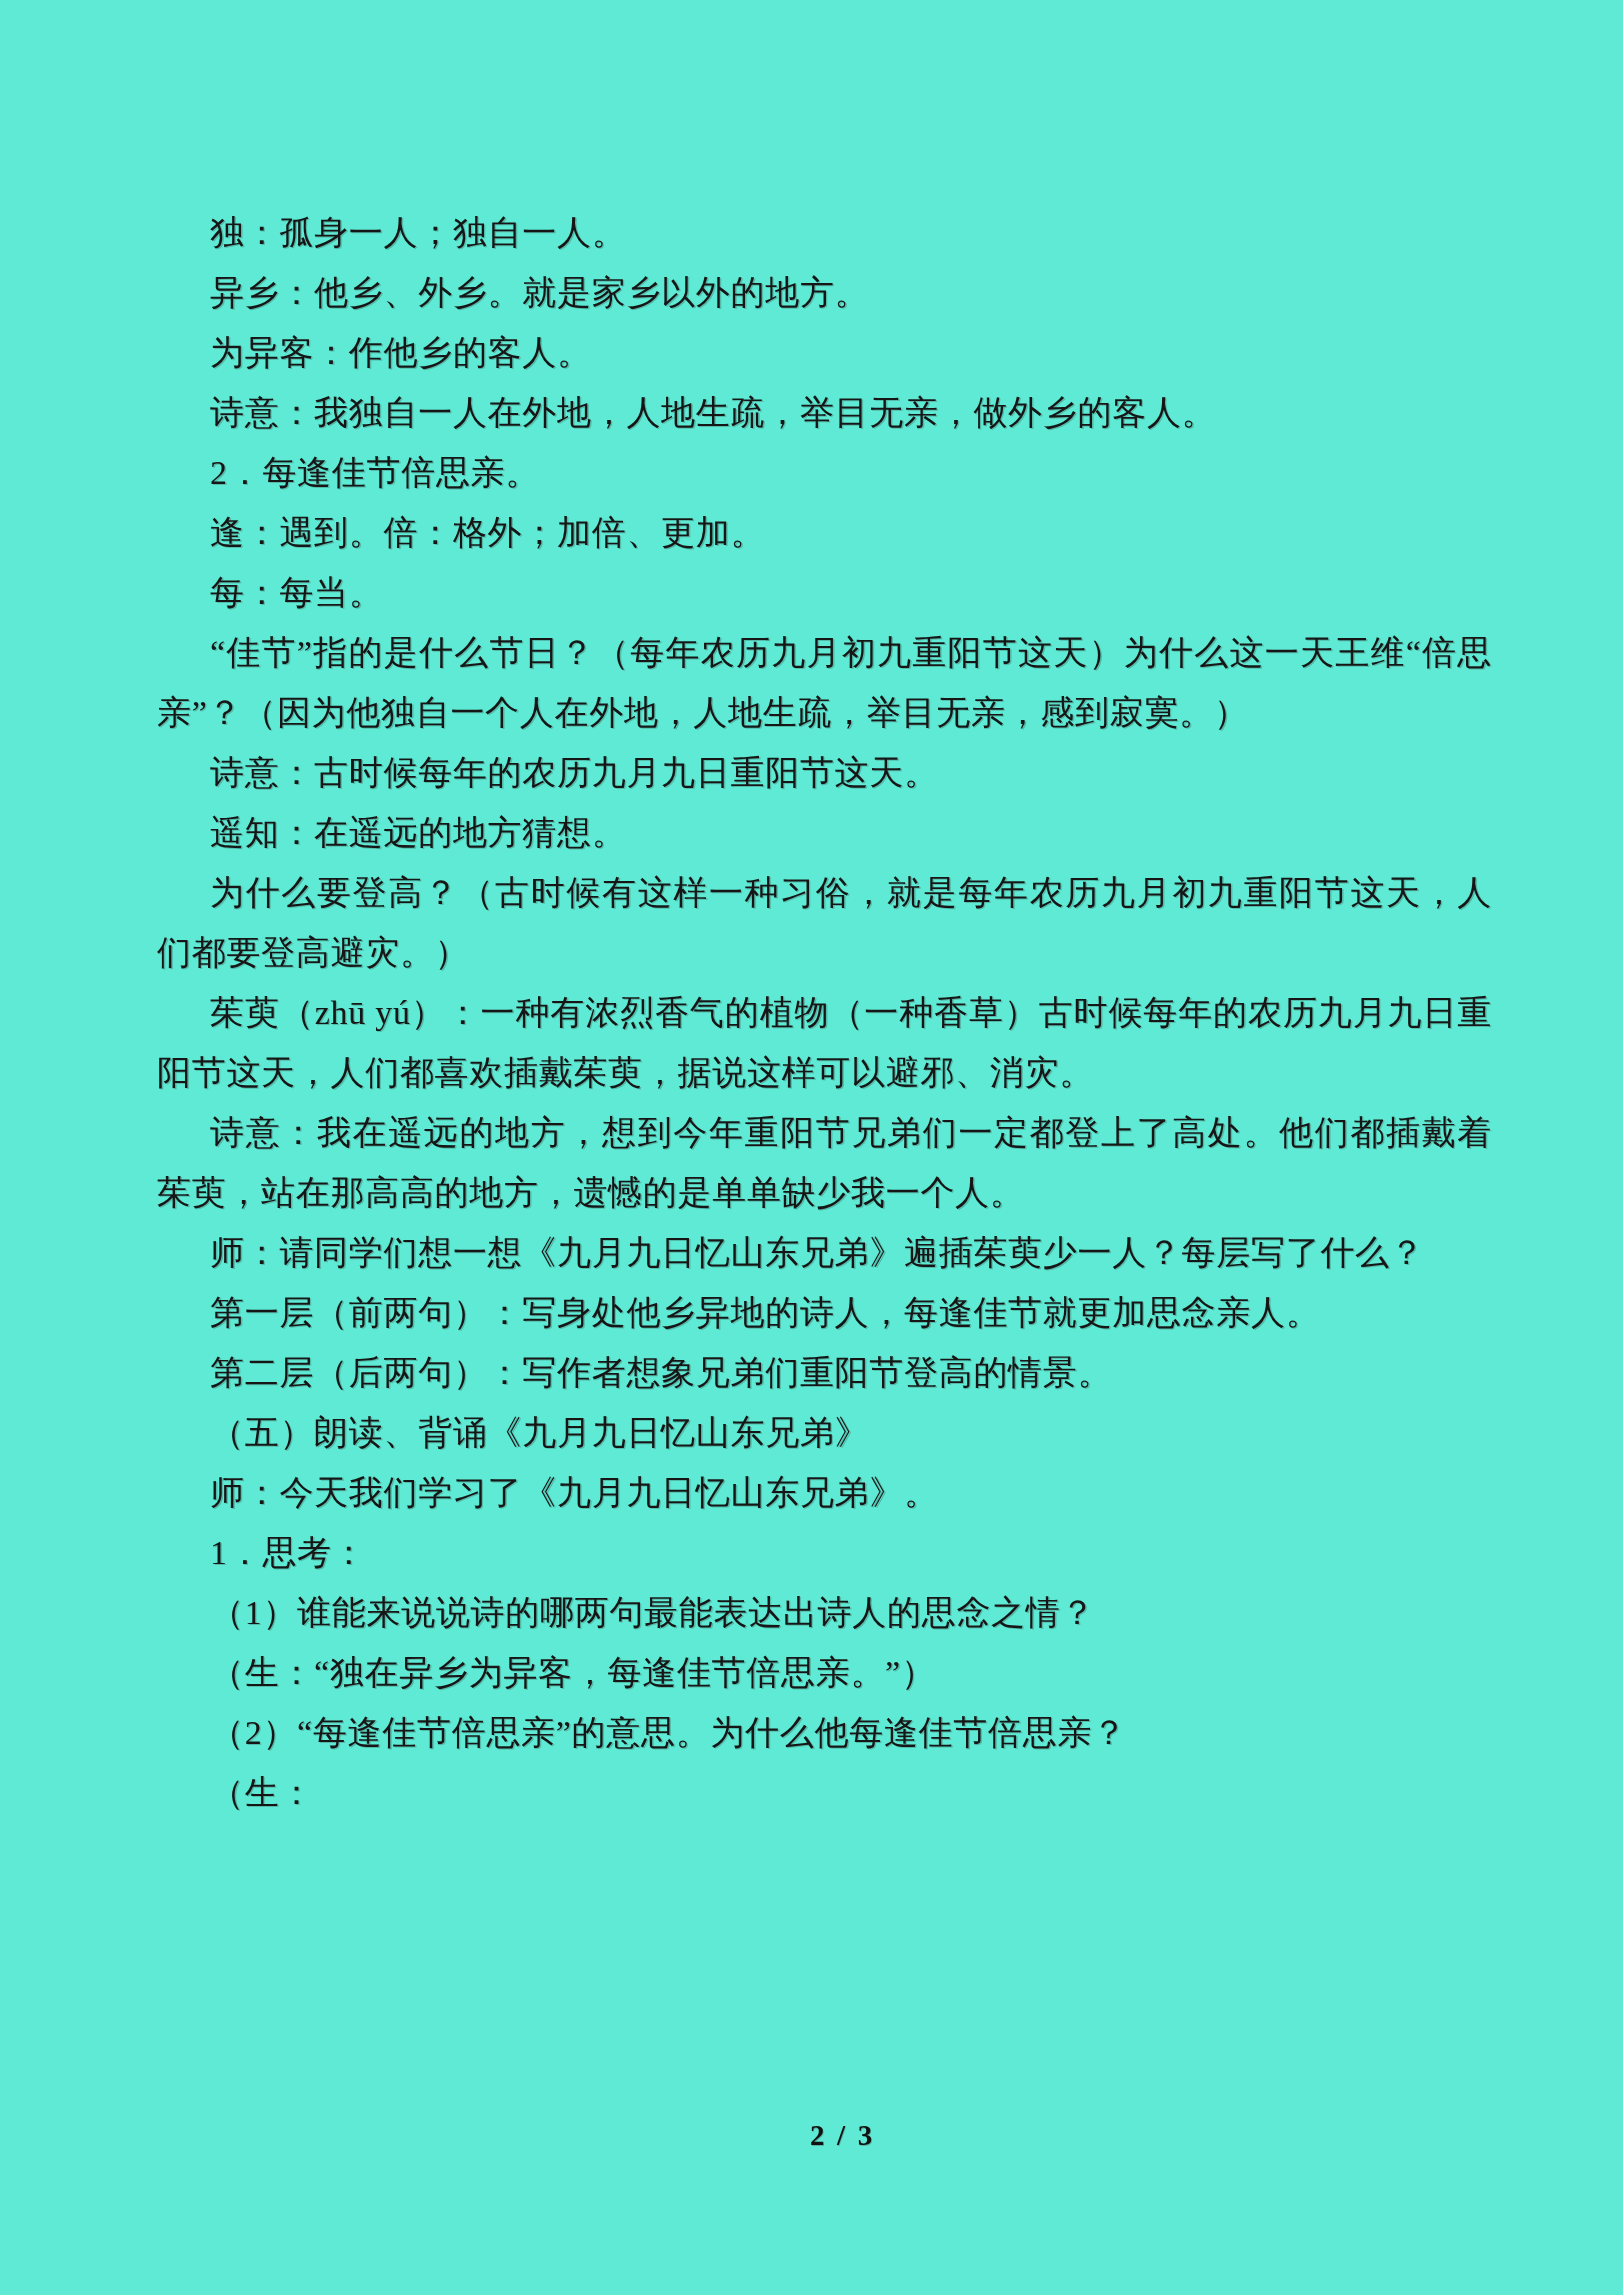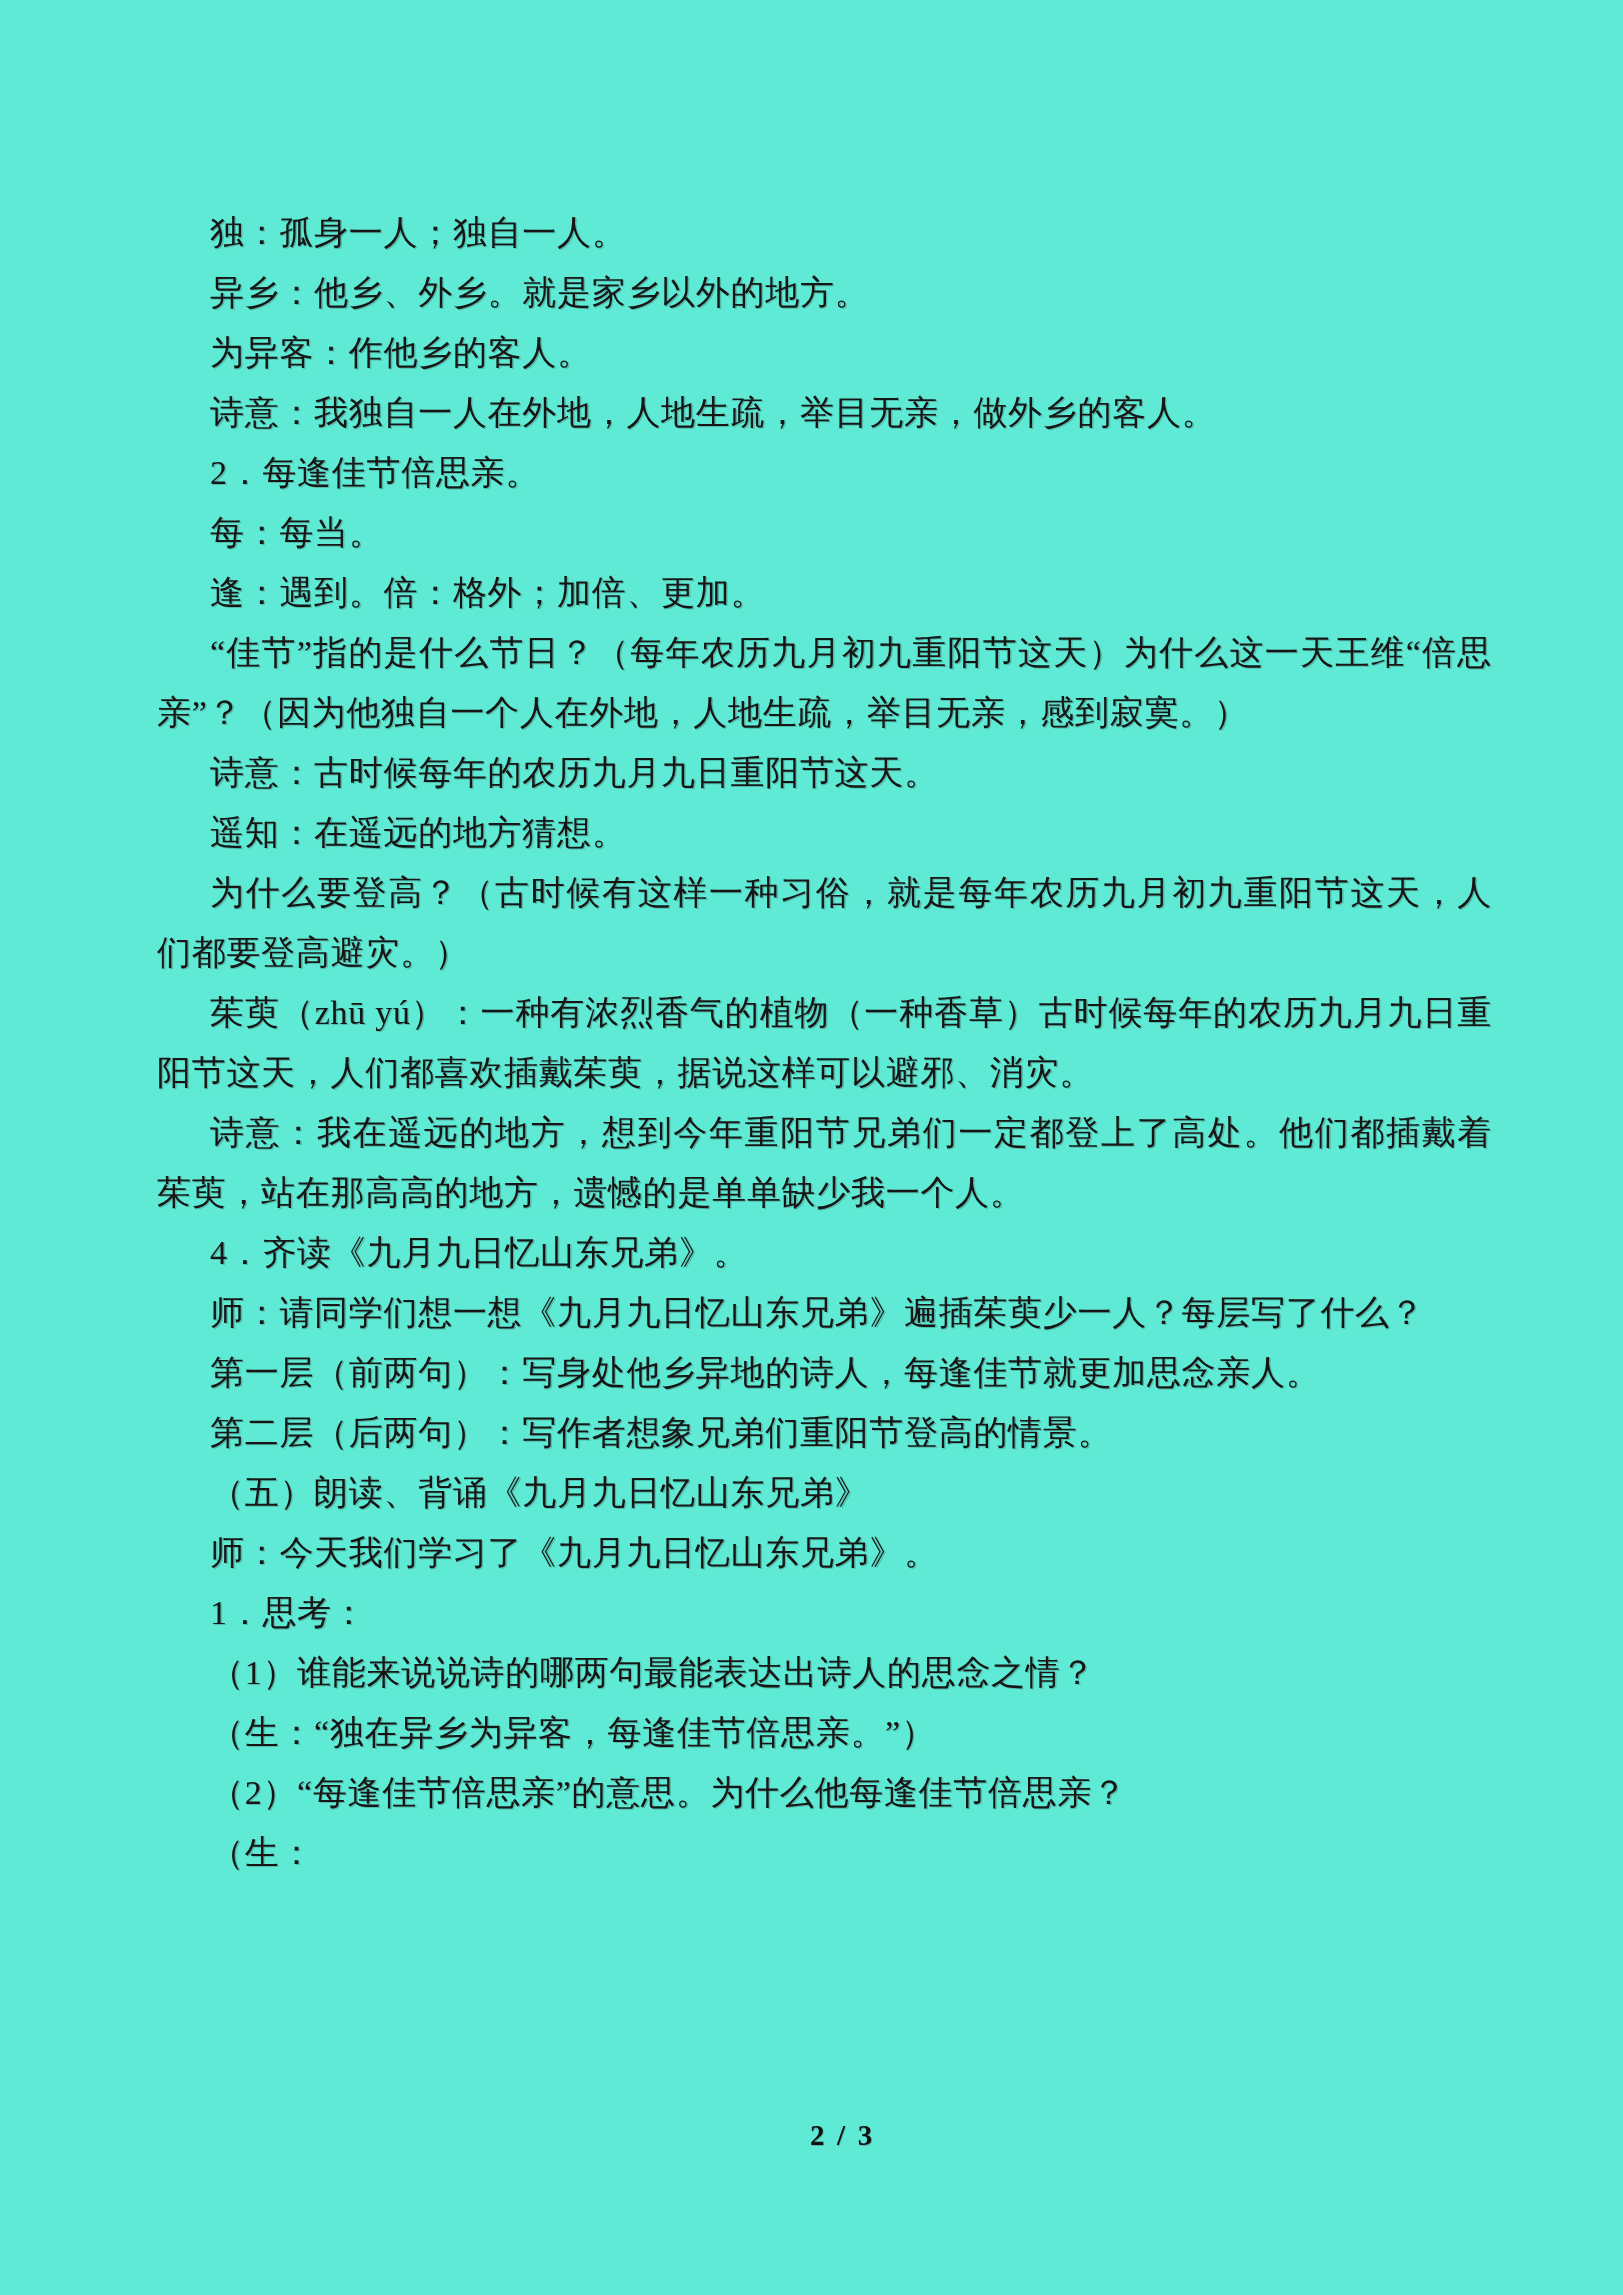--- a/index.html
+++ b/index.html
@@ -57,29 +57,28 @@
 <body>
 
 <div class="page">
 
   <div class="content">
     <p class="para">独：孤身一人；独自一人。</p>
     <p class="para">异乡：他乡、外乡。就是家乡以外的地方。</p>
     <p class="para">为异客：作他乡的客人。</p>
     <p class="para">诗意：我独自一人在外地，人地生疏，举目无亲，做外乡的客人。</p>
     <p class="para">2．每逢佳节倍思亲。</p>
+    <p class="para">逢：遇到。倍：格外；加倍、更加。</p>
     <p class="para">每：每当。</p>
-    <p class="para">逢：遇到。倍：格外；加倍、更加。</p>
     <p class="para">“佳节”指的是什么节日？（每年农历九月初九重阳节这天）为什么这一天王维“倍思亲”？（因为他独自一个人在外地，人地生疏，举目无亲，感到寂寞。）</p>
     <p class="para">诗意：古时候每年的农历九月九日重阳节这天。</p>
     <p class="para">遥知：在遥远的地方猜想。</p>
     <p class="para">为什么要登高？（古时候有这样一种习俗，就是每年农历九月初九重阳节这天，人们都要登高避灾。）</p>
     <p class="para">茱萸（zhū yú）：一种有浓烈香气的植物（一种香草）古时候每年的农历九月九日重阳节这天，人们都喜欢插戴茱萸，据说这样可以避邪、消灾。</p>
     <p class="para">诗意：我在遥远的地方，想到今年重阳节兄弟们一定都登上了高处。他们都插戴着茱萸，站在那高高的地方，遗憾的是单单缺少我一个人。</p>
-    <p class="para">4．齐读《九月九日忆山东兄弟》。</p>
     <p class="para">师：请同学们想一想《九月九日忆山东兄弟》遍插茱萸少一人？每层写了什么？</p>
     <p class="para">第一层（前两句）：写身处他乡异地的诗人，每逢佳节就更加思念亲人。</p>
     <p class="para">第二层（后两句）：写作者想象兄弟们重阳节登高的情景。</p>
     <p class="para">（五）朗读、背诵《九月九日忆山东兄弟》</p>
     <p class="para">师：今天我们学习了《九月九日忆山东兄弟》。</p>
     <p class="para">1．思考：</p>
     <p class="para">（1）谁能来说说诗的哪两句最能表达出诗人的思念之情？</p>
     <p class="para">（生：“独在异乡为异客，每逢佳节倍思亲。”）</p>
     <p class="para">（2）“每逢佳节倍思亲”的意思。为什么他每逢佳节倍思亲？</p>
     <p class="para">（生：</p>

